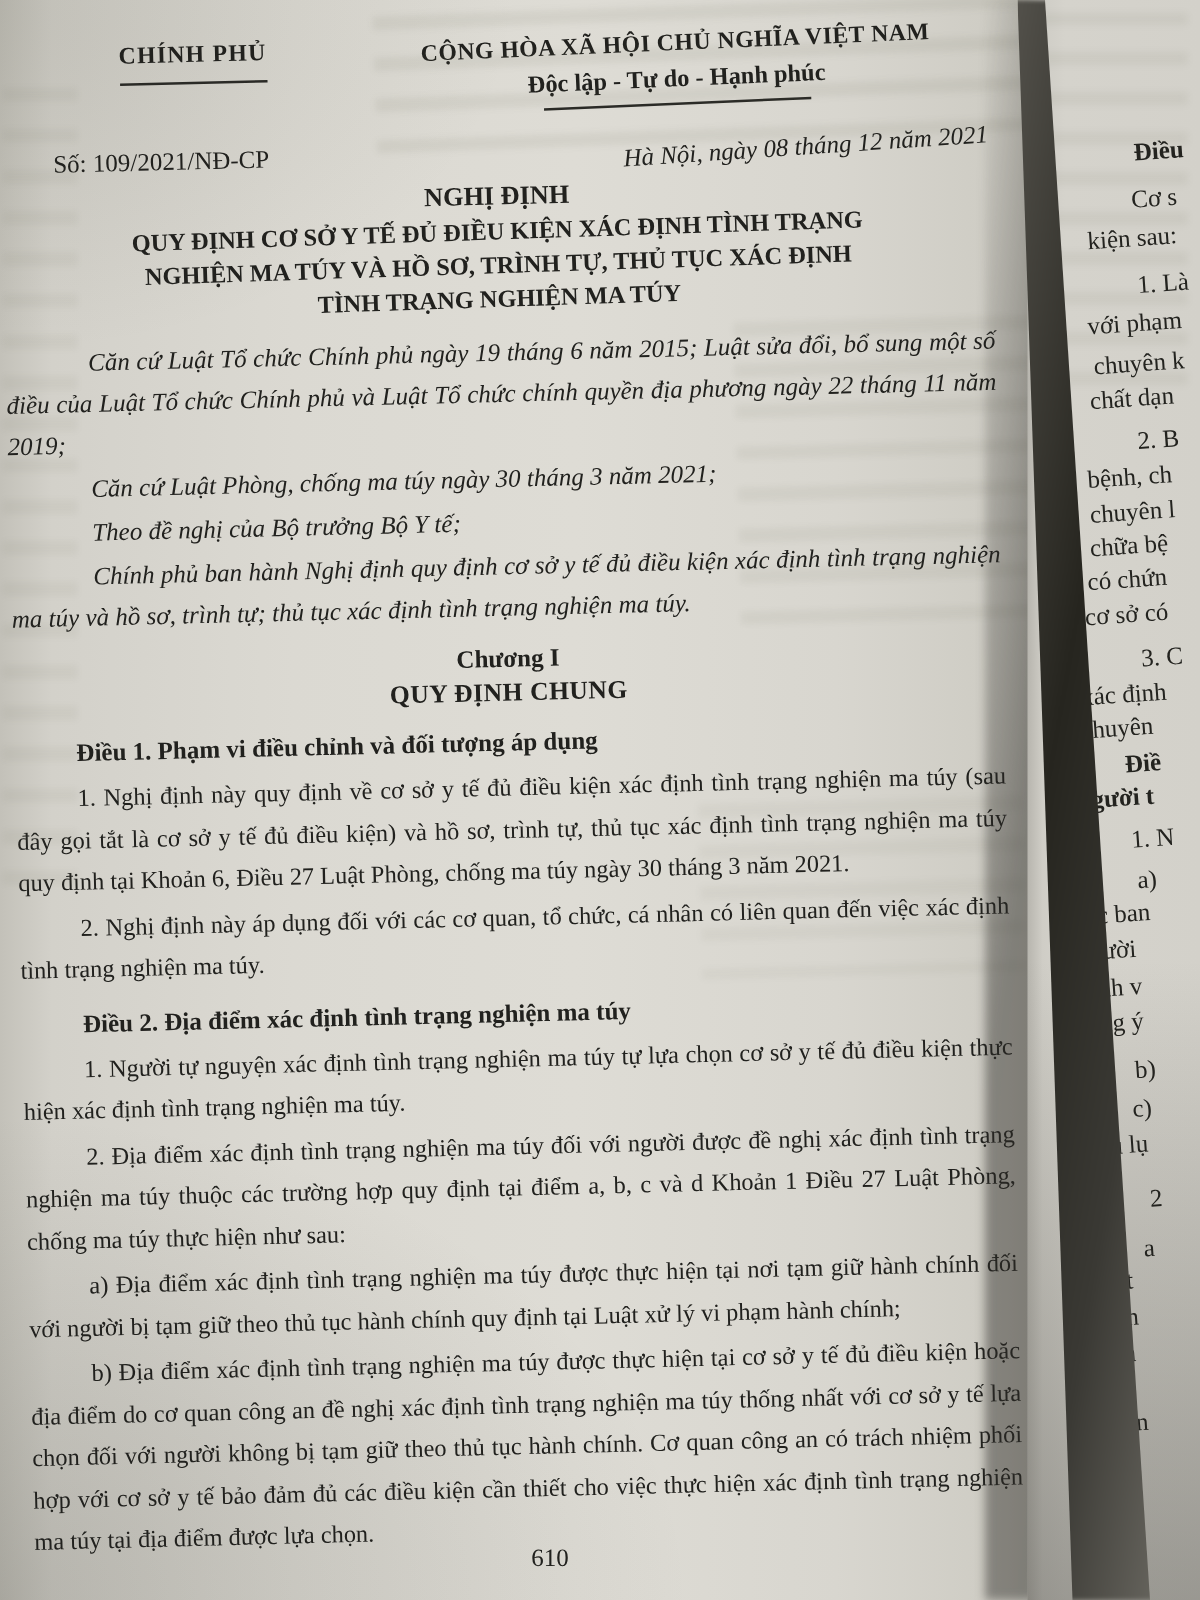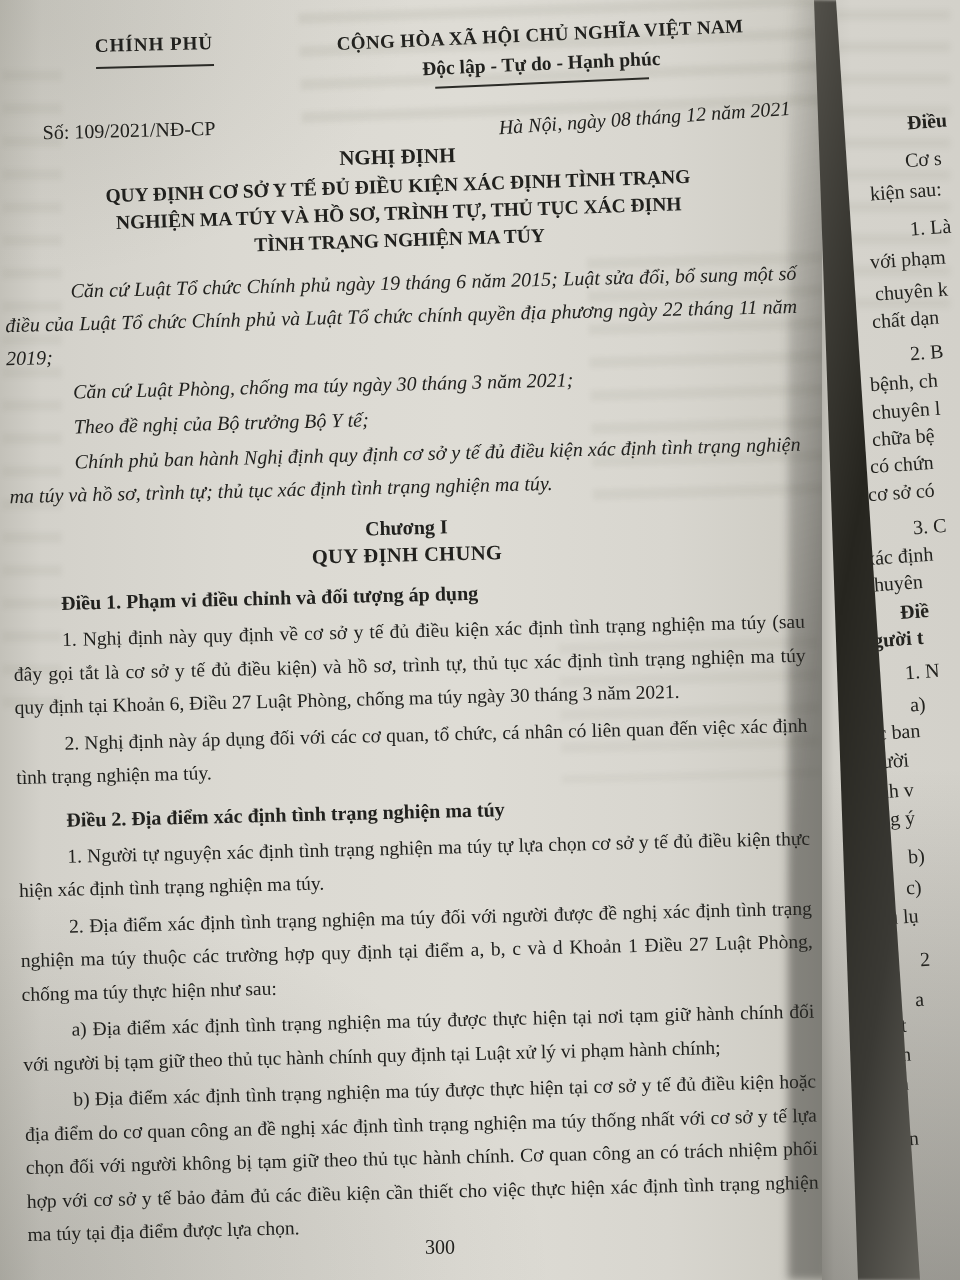--- a/index.html
+++ b/index.html
@@ -133,21 +133,21 @@
           <div class="para">1. Nghị định này quy định về cơ sở y tế đủ điều kiện xác định tình trạng nghiện ma túy (sau đây gọi tắt là cơ sở y tế đủ điều kiện) và hồ sơ, trình tự, thủ tục xác định tình trạng nghiện ma túy quy định tại Khoản 6, Điều 27 Luật Phòng, chống ma túy ngày 30 tháng 3 năm 2021.</div>
           <div class="para">2. Nghị định này áp dụng đối với các cơ quan, tổ chức, cá nhân có liên quan đến việc xác định tình trạng nghiện ma túy.</div>
           <div class="heading">Điều 2. Địa điểm xác định tình trạng nghiện ma túy</div>
           <div class="para">1. Người tự nguyện xác định tình trạng nghiện ma túy tự lựa chọn cơ sở y tế đủ điều kiện thực hiện xác định tình trạng nghiện ma túy.</div>
           <div class="para">2. Địa điểm xác định tình trạng nghiện ma túy đối với người được đề nghị xác định tình trạng nghiện ma túy thuộc các trường hợp quy định tại điểm a, b, c và d Khoản 1 Điều 27 Luật Phòng, chống ma túy thực hiện như sau:</div>
           <div class="para">a) Địa điểm xác định tình trạng nghiện ma túy được thực hiện tại nơi tạm giữ hành chính đối với người bị tạm giữ theo thủ tục hành chính quy định tại Luật xử lý vi phạm hành chính;</div>
           <div class="para">b) Địa điểm xác định tình trạng nghiện ma túy được thực hiện tại cơ sở y tế đủ điều kiện hoặc địa điểm do cơ quan công an đề nghị xác định tình trạng nghiện ma túy thống nhất với cơ sở y tế lựa chọn đối với người không bị tạm giữ theo thủ tục hành chính. Cơ quan công an có trách nhiệm phối hợp với cơ sở y tế bảo đảm đủ các điều kiện cần thiết cho việc thực hiện xác định tình trạng nghiện ma túy tại địa điểm được lựa chọn.</div>
         </div>
     </div>
 
-    <div class="page-num">300</div>
+    <div class="page-num">610</div>
   </div>
 
   <div class="gutter-soft"></div>
 
   <div class="right-page" id="right-page">
     <div class="rp-ghost"></div>
   <span class="rp-frag b" style="top: 110px; left: 85px;">Điều</span>
       <span class="rp-frag" style="top: 148px; left: 83px;">Cơ s</span>
       <span class="rp-frag" style="top: 180px; left: 48px;">kiện sau:</span>
       <span class="rp-frag" style="top: 216px; left: 88px;">1. Là</span>

